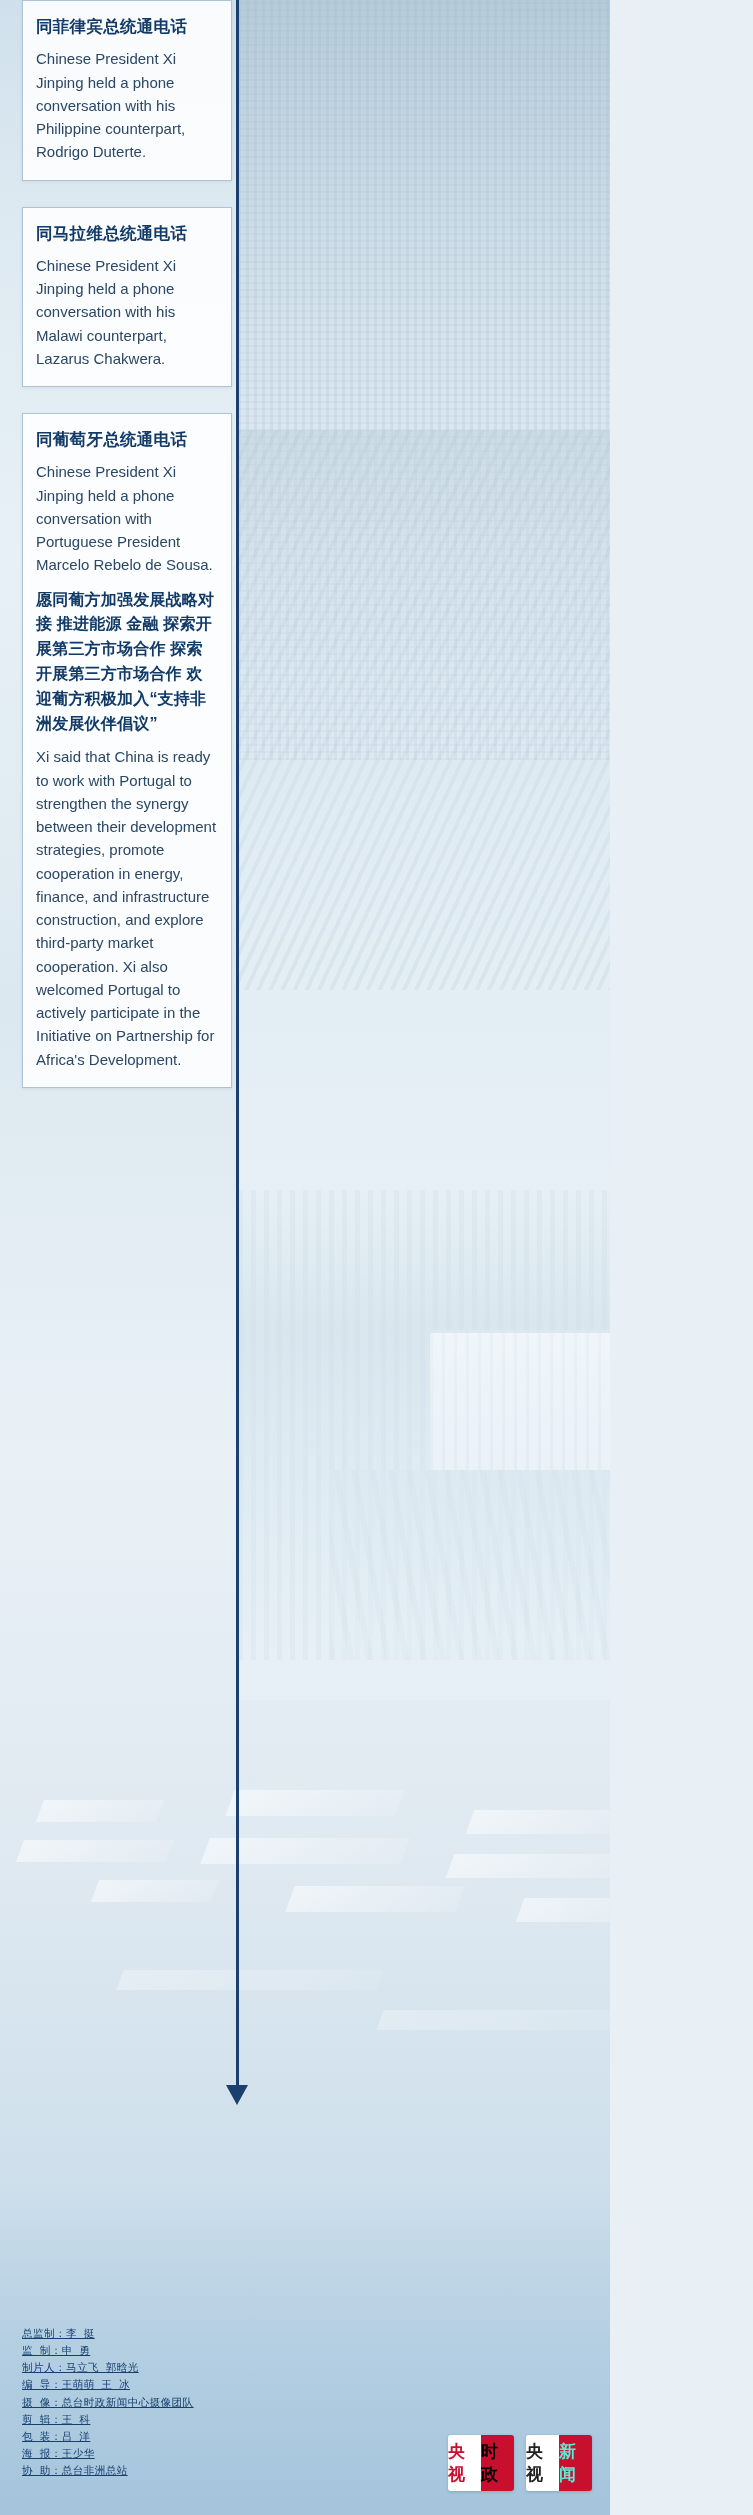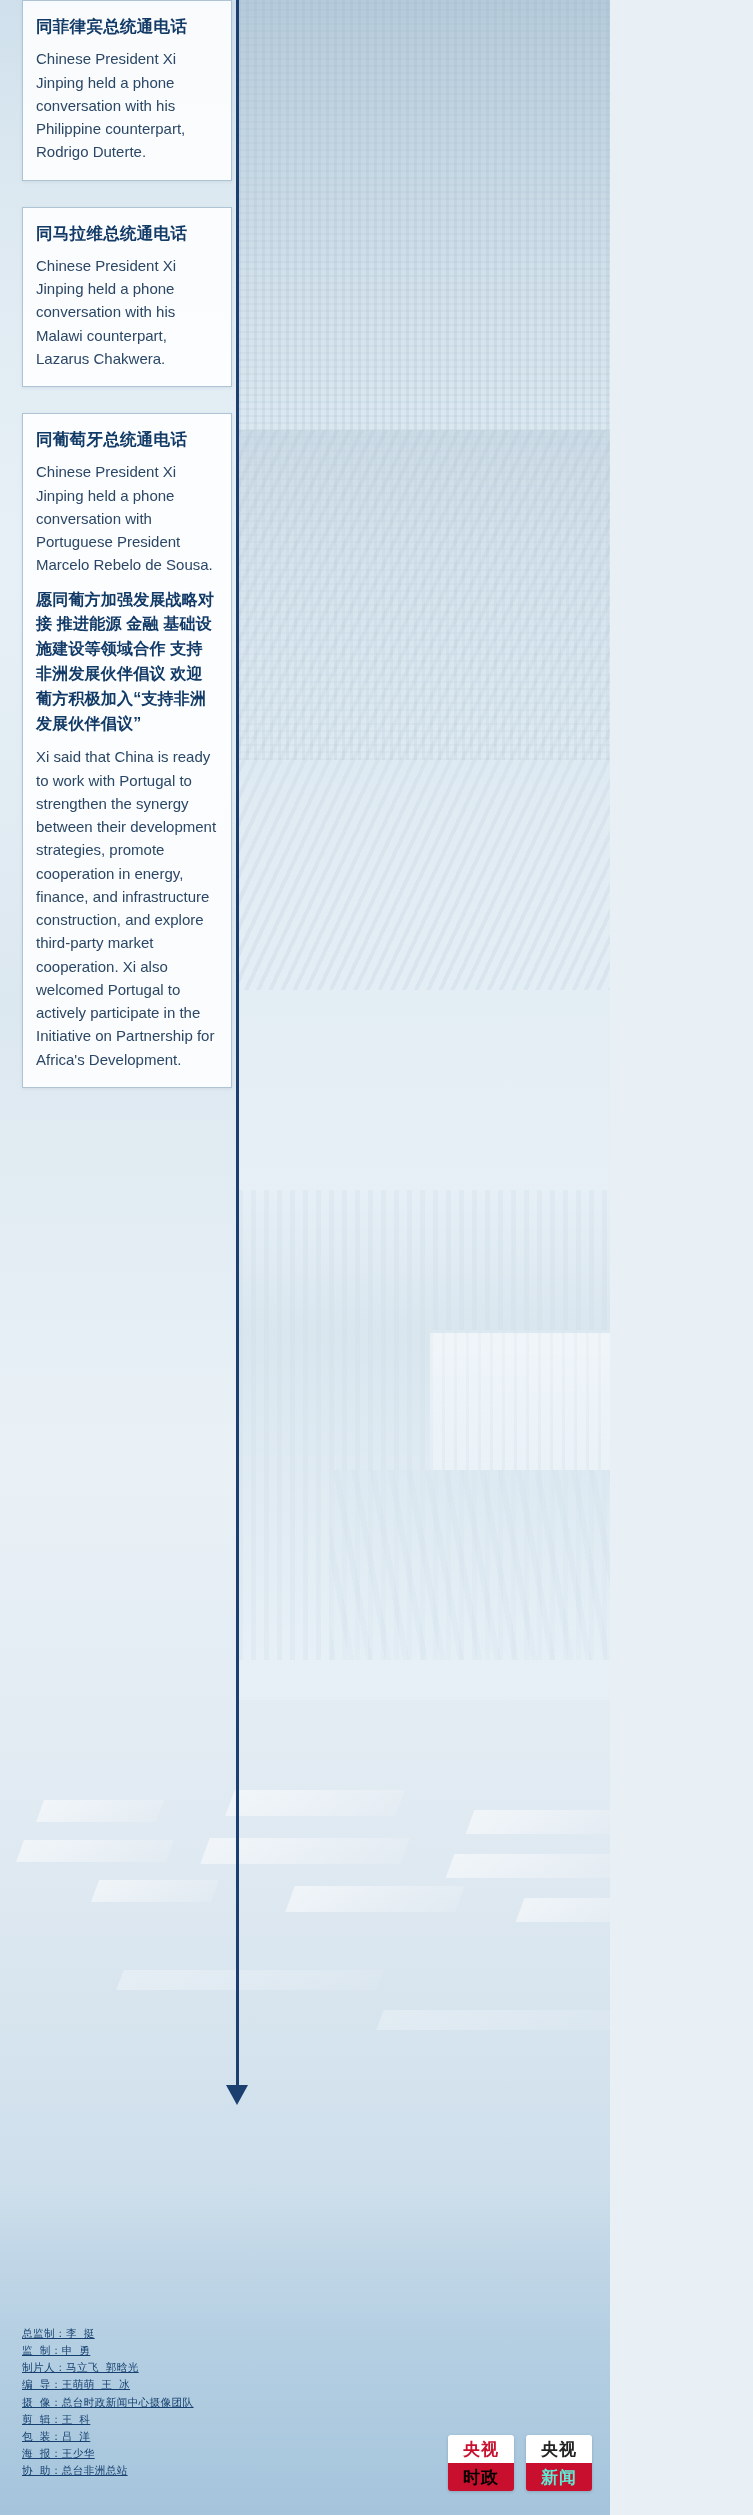--- a/index.html
+++ b/index.html
@@ -135,21 +135,21 @@
     text-decoration:underline;
   }
   .credits .row { white-space:pre; }
 
   
   .logos {
     position:absolute; right:18px; bottom:24px;
     display:flex; gap:12px; align-items:flex-end;
   }
   .logo {
-    display:flex; flex-direction:column; width:66px; height:56px;
+    display:flex; flex-direction:row; width:66px; height:56px;
     border-radius:3px; overflow:hidden;
     box-shadow:0 1px 3px rgba(40,70,100,.25);
   }
   .logo .top, .logo .bot {
     flex:1; display:flex; align-items:center; justify-content:center;
     font-size:17px; font-weight:700; letter-spacing:1px;
   }
   .logo.red .top { background:#ffffff; color:#c8102e; }
   .logo.red .bot { background:#c8102e; color:#000000; }
   .logo.news .top { background:#ffffff; color:#222; }
@@ -200,21 +200,21 @@
     </div>
 
     <div class="card">
       <div class="zh-title">同马拉维总统通电话</div>
       <div class="en">Chinese President Xi Jinping held a phone conversation with his Malawi counterpart, Lazarus Chakwera.</div>
     </div>
 
     <div class="card">
       <div class="zh-title">同葡萄牙总统通电话</div>
       <div class="en">Chinese President Xi Jinping held a phone conversation with Portuguese President Marcelo Rebelo de Sousa.</div>
-      <div class="zh-body">愿同葡方加强发展战略对接 推进能源 金融 基础设施建设等领域合作 支持非洲发展伙伴倡议 欢迎葡方积极加入“支持非洲发展伙伴倡议”</div>
+      <div class="zh-body">愿同葡方加强发展战略对接 推进能源 金融 探索开展第三方市场合作 探索开展第三方市场合作 欢迎葡方积极加入“支持非洲发展伙伴倡议”</div>
       <div class="en">Xi said that China is ready to work with Portugal to strengthen the synergy between their development strategies, promote cooperation in energy, finance, and infrastructure construction, and explore third-party market cooperation. Xi also welcomed Portugal to actively participate in the Initiative on Partnership for Africa's Development.</div>
     </div>
 
   </div>
 
   <div class="credits">
     <div class="row">总监制：李  挺</div>
     <div class="row">监  制：申  勇</div>
     <div class="row">制片人：马立飞  郭晗光</div>
     <div class="row">编  导：王萌萌  王  冰</div>

